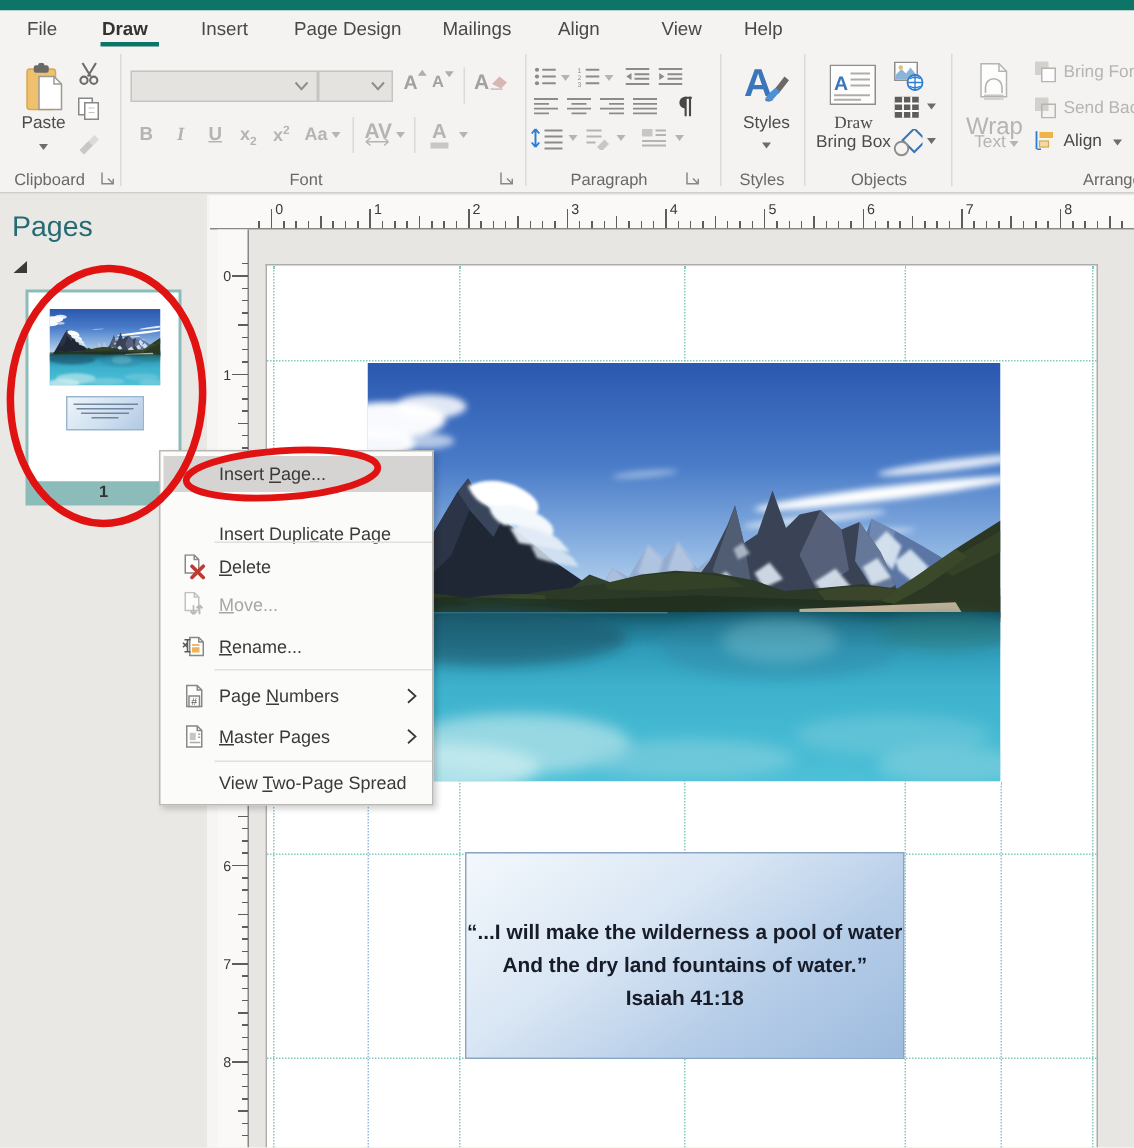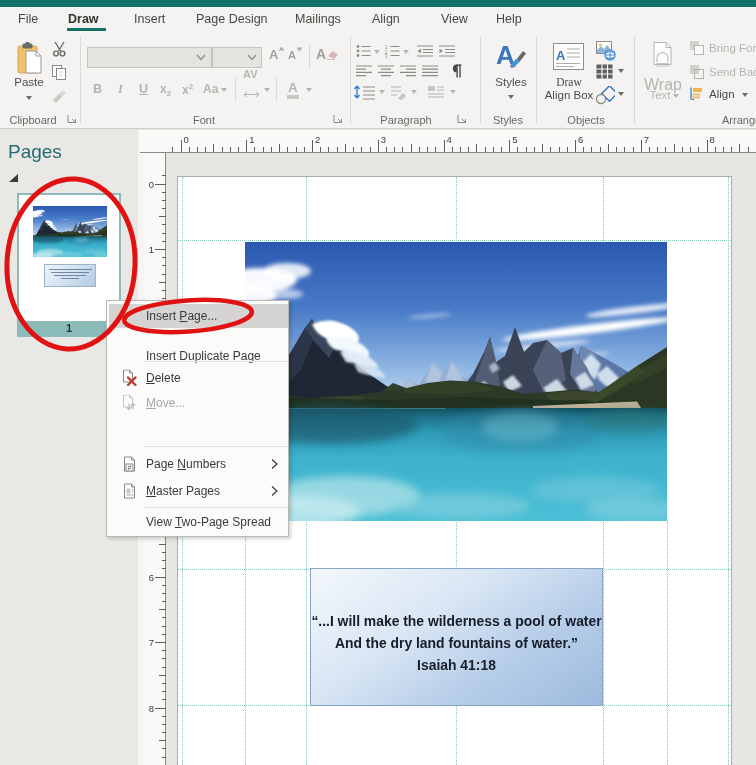--- a/index.html
+++ b/index.html
@@ -116,21 +116,21 @@
       <path d="M1,10.5 h8" stroke="#c9c7c4" stroke-width="1.2"></path>
     </svg>
     <span class="abs" style="left:93px;top:50px;font-size:12.5px;color:#b6b4b1;font-weight:bold;white-space:nowrap;">B</span>
     <span class="abs" style="left:118px;top:50px;font-size:12.5px;color:#b6b4b1;font-style:italic;font-family:'Liberation Serif',serif;font-weight:bold;">I</span>
     <span class="abs" style="left:139px;top:50px;font-size:12.5px;color:#b6b4b1;text-decoration:underline;font-weight:bold;">U</span>
     <span class="abs" style="left:160px;top:50px;font-size:12px;color:#b6b4b1;font-weight:bold;">x<sub style="font-size:8px;">2</sub></span>
     <span class="abs" style="left:182px;top:50px;font-size:12px;color:#b6b4b1;font-weight:bold;">x<sup style="font-size:8px;">2</sup></span>
     <span class="abs" style="left:203px;top:50px;font-size:12px;color:#b6b4b1;font-weight:bold;white-space:nowrap;">Aa</span>
     <span class="abs" style="left:221px;top:56px;width:0;height:0;border-left:3.5px solid transparent;border-right:3.5px solid transparent;border-top:4px solid #b6b4b1;"></span>
     <div class="abs" style="left:235px;top:46px;width:1px;height:24px;background:#dcdad7;"></div>
-    <span class="abs" style="left:243px;top:36px;font-size:11px;color:#b6b4b1;font-weight:bold;letter-spacing:0px;">AV</span>
+    <span class="abs" style="left:243px;top:47px;font-size:14px;color:#b6b4b1;font-weight:bold;letter-spacing:0px;">AV</span>
     <svg class="abs" style="left:243px;top:59px;" width="17" height="7" viewBox="0 0 17 7">
       <path d="M1,3.5 h15 M1,3.5 l3,-2.5 M1,3.5 l3,2.5 M16,3.5 l-3,-2.5 M16,3.5 l-3,2.5" stroke="#b6b4b1" stroke-width="1" fill="none"></path>
     </svg>
     <span class="abs" style="left:264px;top:56px;width:0;height:0;border-left:3.5px solid transparent;border-right:3.5px solid transparent;border-top:4px solid #b6b4b1;"></span>
     <div class="abs" style="left:276px;top:46px;width:1px;height:24px;background:#dcdad7;"></div>
     <span class="abs" style="left:288px;top:48px;font-size:13.5px;color:#b6b4b1;font-weight:bold;white-space:nowrap;">A</span>
     <div class="abs" style="left:287px;top:63px;width:12px;height:3.5px;background:#c9c7c4;"></div>
     <span class="abs" style="left:306px;top:56px;width:0;height:0;border-left:3.5px solid transparent;border-right:3.5px solid transparent;border-top:4px solid #b6b4b1;"></span>
     <svg class="abs launch" style="left:333px;top:82px;" width="10" height="10" viewBox="0 0 10 10">
       <path d="M1,1 V8.5 H8.5 M5,5 L8.5,8.5 M8.5,5.2 V8.5 H5.2" stroke="#8a8886" fill="none"></path>
@@ -200,21 +200,21 @@
       <path d="M14.5,26 Q16,28 20,26.5 L19,28 Q16,29.5 14,28 Z" fill="#2f66a8" opacity="0.8"></path>
     </svg>
     <span class="abs" style="left:511px;top:44px;font-size:11.5px;color:#4e4c4a;font-weight:normal;white-space:nowrap;transform:translateX(-50%);">Styles</span>
     <span class="abs" style="left:508px;top:63px;width:0;height:0;border-left:3.5px solid transparent;border-right:3.5px solid transparent;border-top:4px solid #6e6c69;"></span>
     <svg class="abs" style="left:553px;top:11px;" width="31" height="27" viewBox="0 0 31 27">
       <rect x="0.5" y="0.5" width="30" height="26" fill="#fdfdfd" stroke="#908e8b"></rect>
       <text x="3" y="17" font-size="13" font-weight="bold" fill="#3b76bb" font-family="Liberation Sans">A</text>
       <path d="M14,6 h13 M14,10 h13 M14,14 h13 M3,20.5 h24 M3,23.5 h18" stroke="#b0aeab" stroke-width="1.2"></path>
     </svg>
     <span class="abs" style="left:569px;top:44px;font-size:11.5px;color:#4e4c4a;font-weight:normal;white-space:nowrap;transform:translateX(-50%);font-family:Liberation Serif, serif;">Draw</span>
-    <span class="abs" style="left:569px;top:57px;font-size:11.5px;color:#4e4c4a;font-weight:normal;white-space:nowrap;transform:translateX(-50%);">Align Box</span>
+    <span class="abs" style="left:569px;top:57px;font-size:11.5px;color:#4e4c4a;font-weight:normal;white-space:nowrap;transform:translateX(-50%);">Bring Box</span>
     <svg class="abs" style="left:596px;top:9px;" width="20" height="20" viewBox="0 0 20 20">
       <rect x="0.5" y="0.5" width="15" height="12" fill="#fdfdfd" stroke="#908e8b"></rect>
       <path d="M1,9 L5,5 L8,8 L11,4 L15,9 V12 H1 Z" fill="#8db4d8"></path>
       <circle cx="4.5" cy="4" r="1.5" fill="#e8c06a"></circle>
       <circle cx="14" cy="14" r="5" fill="#fff" stroke="#2b7cd3" stroke-width="1.2"></circle>
       <path d="M9.5,14 h9 M14,9.5 v9 M10.5,11.5 q3.5,-2 7,0 M10.5,16.5 q3.5,2 7,0" stroke="#2b7cd3" stroke-width="0.9" fill="none"></path>
     </svg>
     <svg class="abs" style="left:596px;top:32px;" width="17" height="15" viewBox="0 0 17 15">
       <rect x="0.5" y="0.5" width="16" height="14" fill="#5f5d5b"></rect>
       <path d="M0.5,5 h16 M0.5,10 h16 M6,0.5 v14 M11.5,0.5 v14" stroke="#fff" stroke-width="1.2"></path>
@@ -451,20 +451,30 @@
         <span class="mtext"><u>D</u>elete</span>
       </div>
       <div class="mrow dis" style="top:88.5px;">
         <svg class="micon" width="17" height="17" viewBox="0 0 17 17">
           <path d="M2.5,0.5 h6 l3,3 v9 h-9 z" fill="#fdfdfd" stroke="#c3c1be" stroke-width="1"></path>
           <path d="M8.5,0.5 v3 h3" fill="none" stroke="#c3c1be" stroke-width="1"></path>
           <path d="M8,9 v6 M8,15 l-2,-2 M8,15 l2,-2 M12,15 v-6 M12,9 l-2,2 M12,9 l2,2" stroke="#bbb9b6" stroke-width="1.2" fill="none"></path>
         </svg>
         <span class="mtext"><u>M</u>ove...</span>
       </div>
+      <div class="mrow" style="top:116.5px;">
+        <svg class="micon" width="17" height="17" viewBox="0 0 17 17">
+          <path d="M5.5,2.5 h6 l3,3 v9 h-9 z" fill="#fff" stroke="#8a8886" stroke-width="1"></path>
+          <path d="M11.5,2.5 v3 h3" fill="none" stroke="#8a8886" stroke-width="1"></path>
+          <rect x="7" y="9" width="5" height="3.5" fill="#f0aa44" opacity="0.9"></rect>
+          <path d="M7,7.5 h5" stroke="#e8a23c" stroke-width="1"></path>
+          <path d="M2,4 l4,0 M4,4 v8 M2,12 h4 M1,6 l3,3 M4,6 l-3,3" stroke="#5a5856" stroke-width="1" fill="none"></path>
+        </svg>
+        <span class="mtext"><u>R</u>ename...</span>
+      </div>
       <div class="msep" style="top:145px;"></div>
       <div class="mrow" style="top:149px;">
         <svg class="micon" width="17" height="17" viewBox="0 0 17 17">
           <path d="M3.5,1.5 h7 l3,3 v11 h-10 z" fill="#fff" stroke="#8a8886" stroke-width="1"></path>
           <path d="M10.5,1.5 v3 h3" fill="none" stroke="#8a8886" stroke-width="1"></path>
           <rect x="5" y="8.5" width="7" height="7" fill="#fff" stroke="#8a8886" stroke-width="1"></rect>
           <text x="8.5" y="14.2" font-size="7" text-anchor="middle" fill="#5a5856" font-family="Liberation Sans">#</text>
         </svg>
         <span class="mtext">Page <u>N</u>umbers</span>
         <svg class="marrow" width="7" height="11" viewBox="0 0 7 11">

